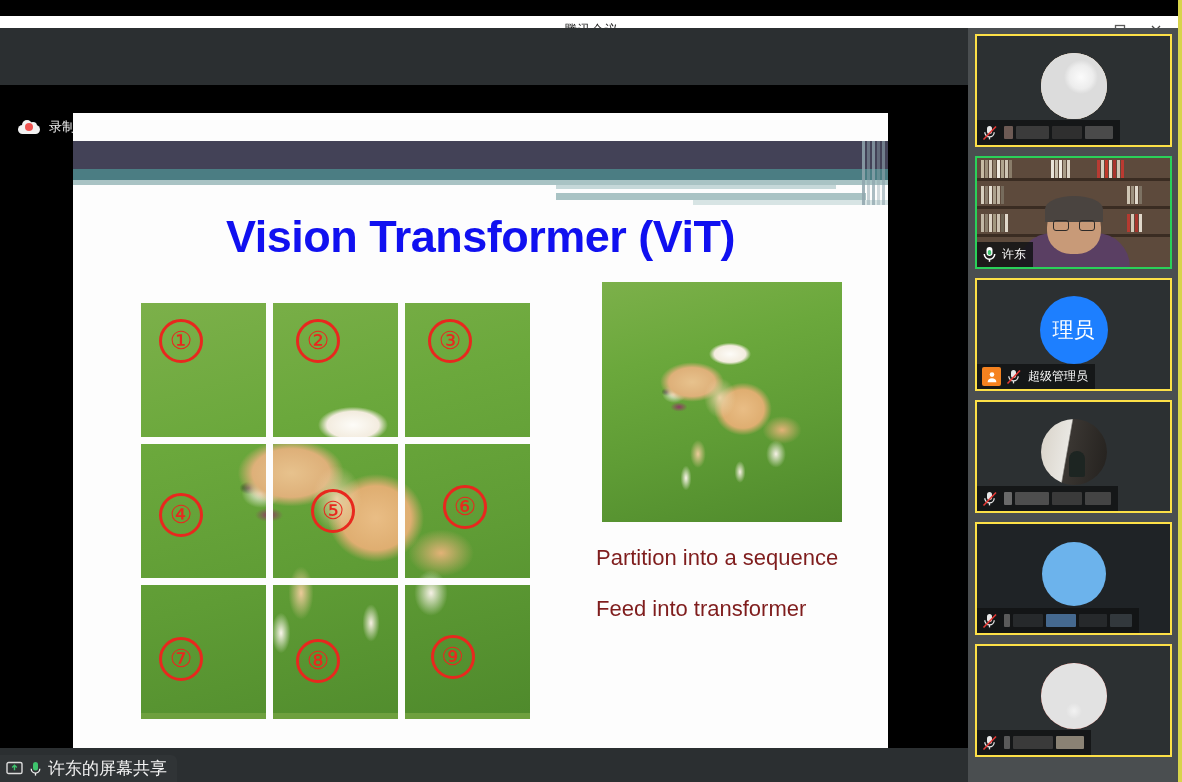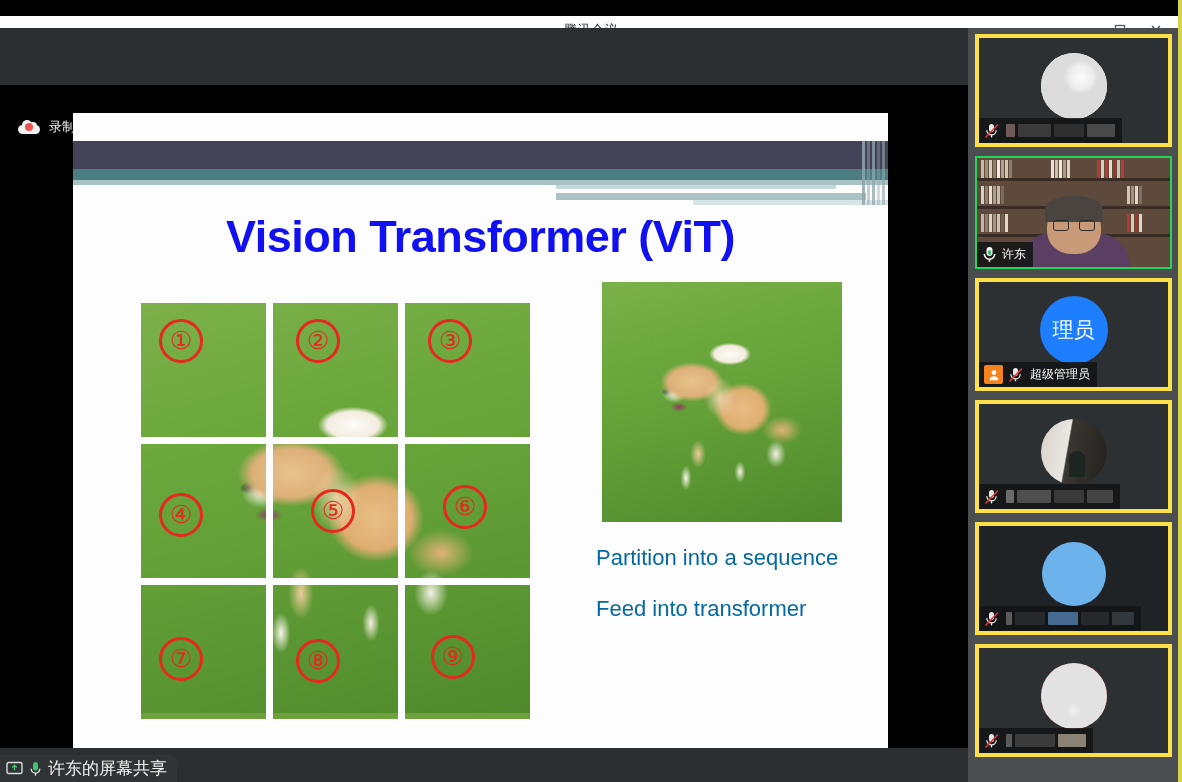--- a/index.html
+++ b/index.html
@@ -174,42 +174,42 @@
       radial-gradient(ellipse 25px 18px at 180px 148px, #e2b277 0%, rgba(226,178,119,0) 78%),
       radial-gradient(ellipse 13px 18px at 174px 172px, #f6f1e6 0%, rgba(246,241,230,0) 76%),
       radial-gradient(ellipse 10px 18px at 96px 172px, #eccb9a 0%, rgba(236,203,154,0) 78%),
       radial-gradient(ellipse 7px 16px at 84px 196px, #fbf6ec 0%, rgba(251,246,236,0) 78%),
       radial-gradient(ellipse 7px 14px at 138px 190px, #f7f0e3 0%, rgba(247,240,227,0) 78%),
       linear-gradient(165deg, #7cb04a 0%, #6ba83c 30%, #5f9c35 62%, #4f8a2c 100%);
   }
 
   
   .bullets { position: absolute; left: 523px; top: 432px; width: 290px; }
-  .bullet { font-size: 22px; color: #0369a1; line-height: 1.22; margin-bottom: 24px; }
+  .bullet { font-size: 22px; color: #7f1d1d; line-height: 1.22; margin-bottom: 24px; }
 
   
   .sharebar {
     position: absolute; left: 0; top: 748px; width: 1182px; height: 34px;
     background: #2b2f31;
   }
   .share-pill {
     position: absolute; left: 0; top: 755px; height: 27px;
     background: #303436; border-radius: 0 6px 0 0;
     display: flex; align-items: center; gap: 6px; padding: 0 10px 0 6px;
   }
   .share-text { font-size: 17px; color: #f2f2f2; }
 
   
   .rail {
     position: absolute; left: 968px; top: 28px; width: 210px; height: 754px;
     background: #4a4e50;
   }
   .tile {
     position: absolute; left: 7px; width: 197px; height: 113px;
-    background: #2c3032; border: 4px solid #fde047; overflow: hidden;
+    background: #2c3032; border: 2px solid #fde047; overflow: hidden;
   }
   .tile.active { border: 2px solid #2ad159; }
   .tile-video { position: absolute; inset: 0; }
 
   .avatar-circle {
     position: absolute; left: 50%; top: 46%; transform: translate(-50%, -50%);
     width: 66px; height: 66px; border-radius: 50%; overflow: hidden;
   }
   .namebar {
     position: absolute; left: 0; bottom: 0; height: 25px;

